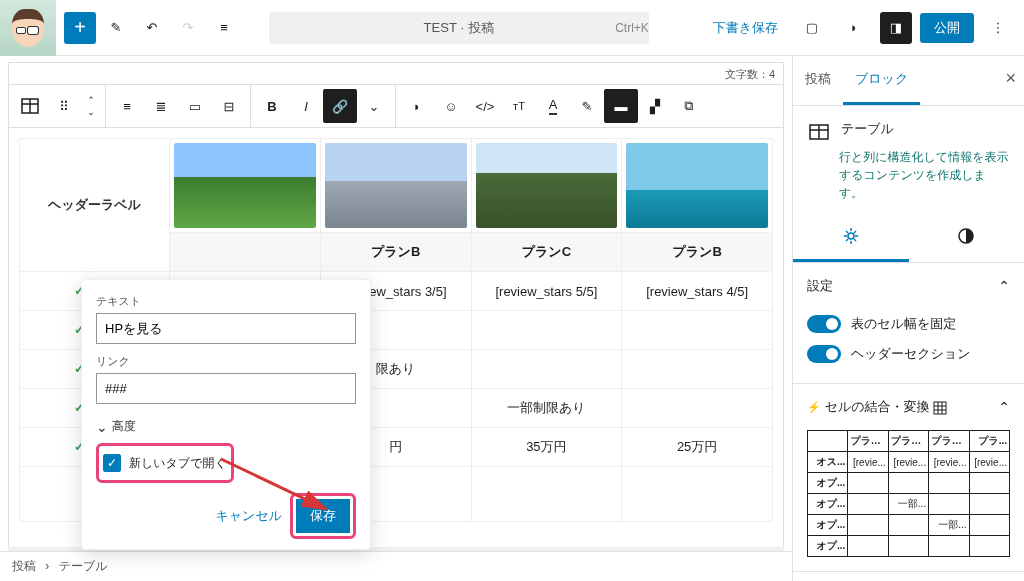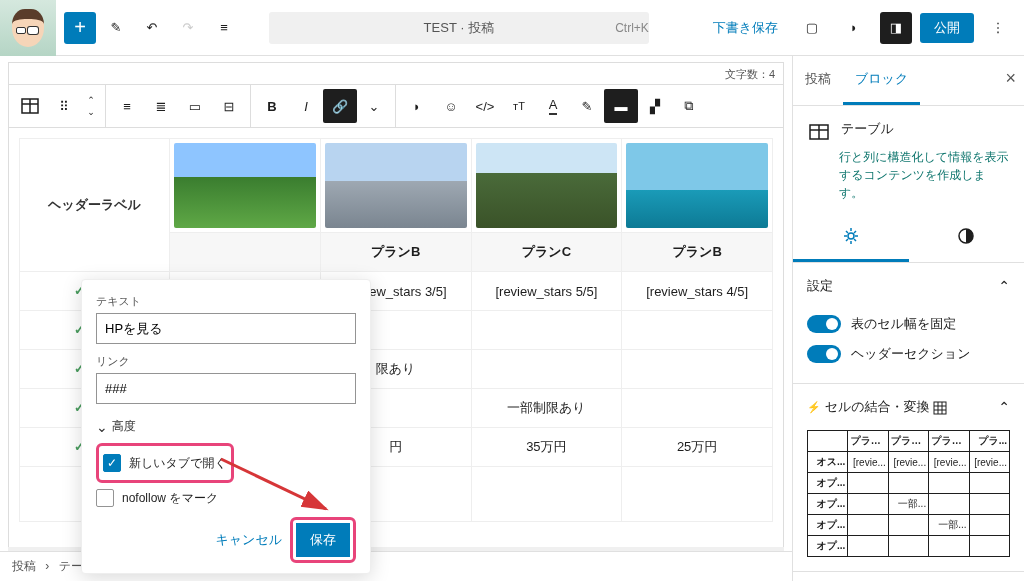--- a/index.html
+++ b/index.html
@@ -241,24 +241,20 @@
       <input type="text" value="HPを見る" style="">
       <label>リンク</label>
       <input type="text" value="###" style="">
       <div class="adv-toggle">高度</div>
       <div class="highlight-row">
         <div class="chk-row">
           <span class="chk on">✓</span>
           <span>新しいタブで開く</span>
         </div>
       </div>
-      <div class="chk-row">
-        <span class="chk" style="border-color:#949494"></span>
-        <span>nofollow をマーク</span>
-      </div>
       <div class="pop-actions">
         <span class="cancel">キャンセル</span>
         <span class="save-wrap"><span class="save-btn">保存</span></span>
       </div>
     </div>
 
     <svg class="arrow-svg" width="130" height="80">
       <defs>
           <marker id="ah" markerWidth="10" markerHeight="10" refX="8" refY="3" orient="auto">
             <path d="M0,0 L9,3 L0,6 Z" fill="#d63638"></path>

